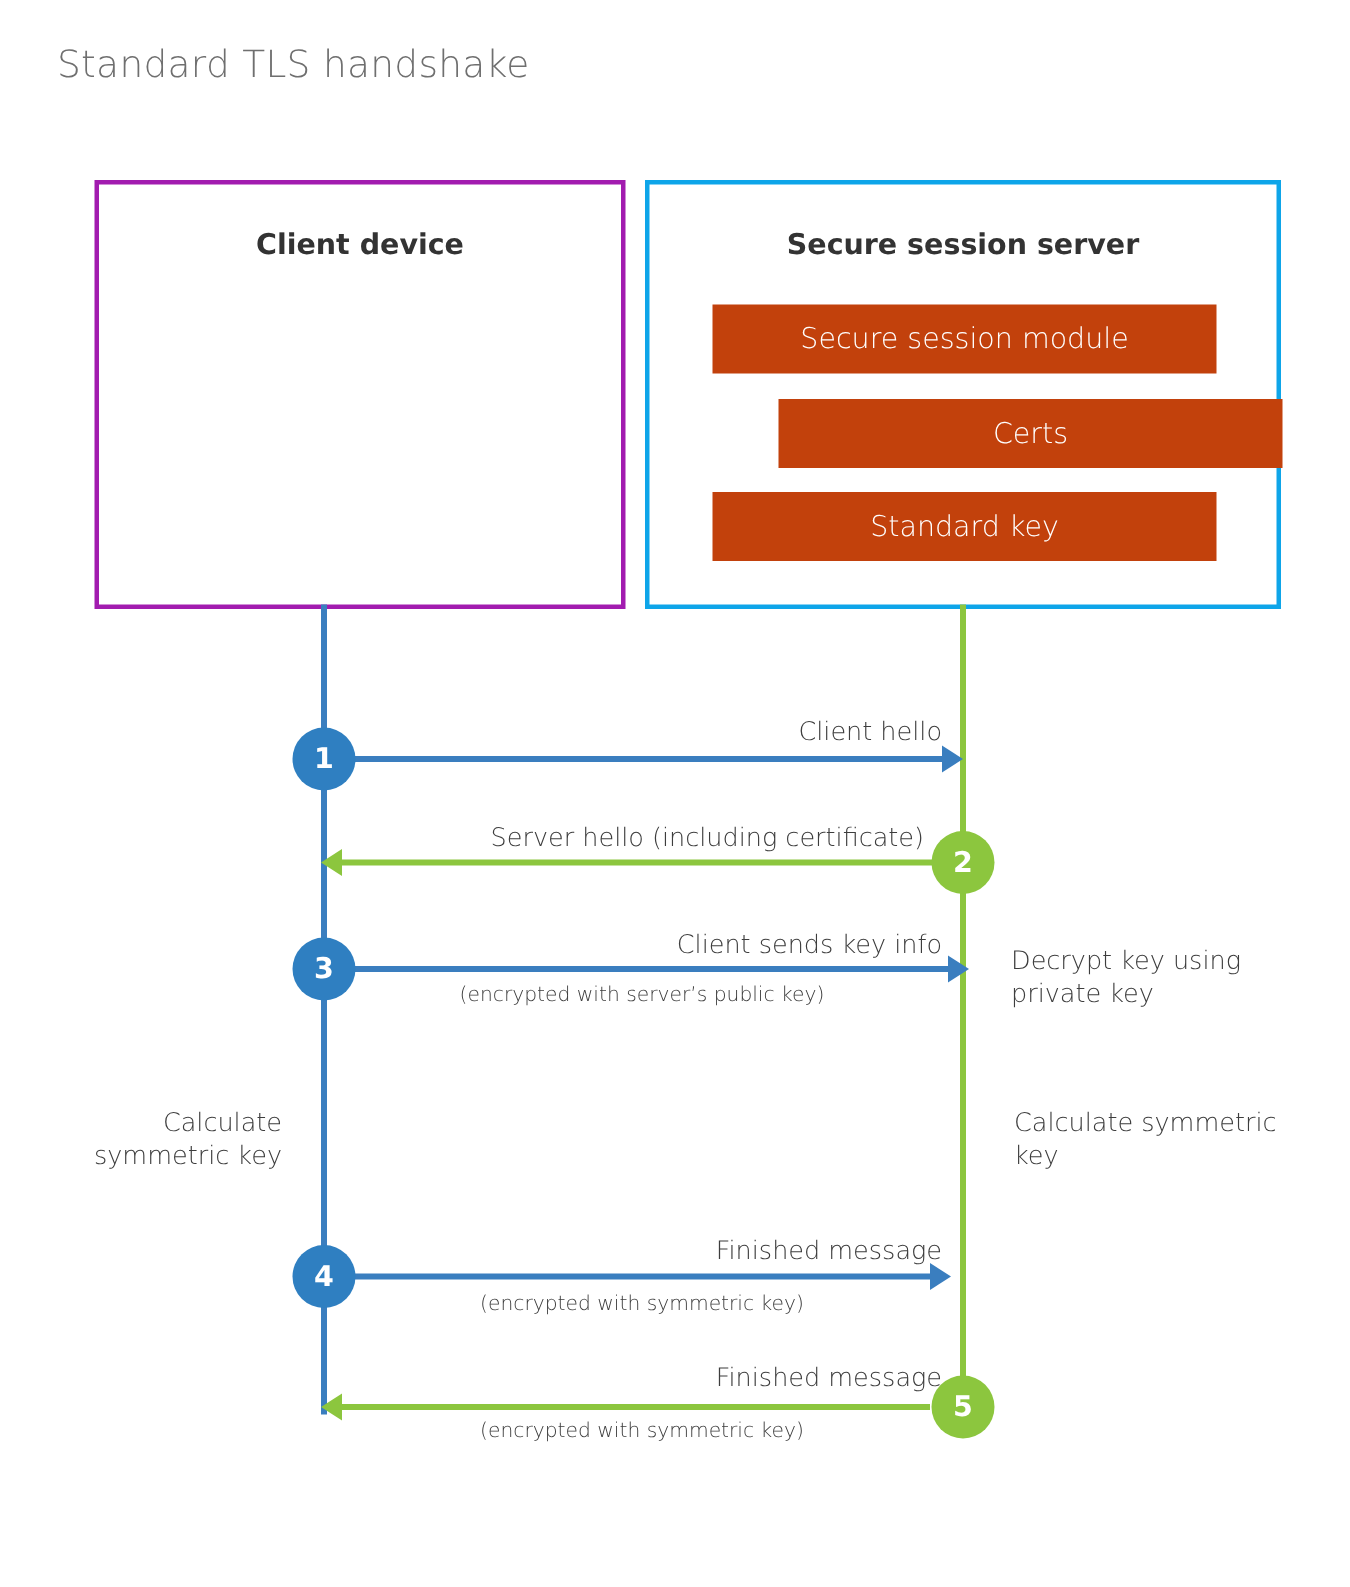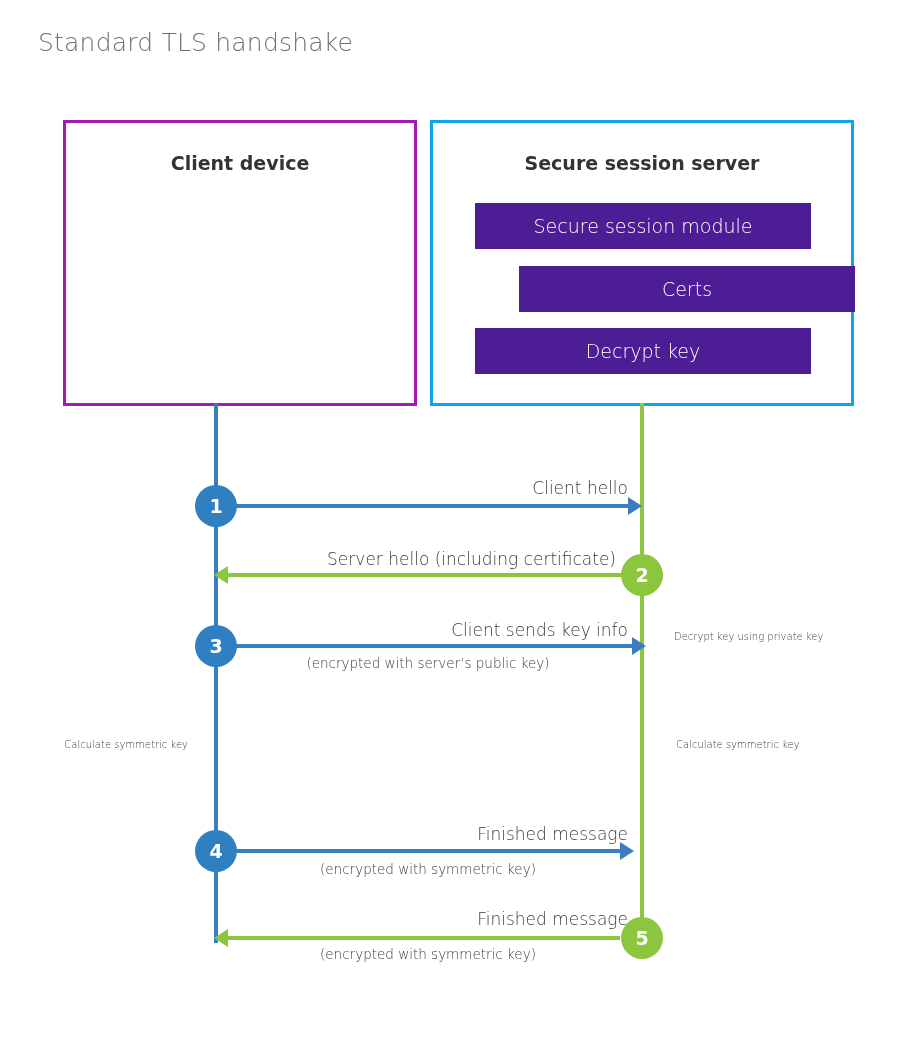--- a/index.html
+++ b/index.html
@@ -76,21 +76,21 @@
     text-align: center;
     line-height: 1.35;
     padding: 0 14px;
     box-sizing: border-box;
   }
   .server-block {
     position: absolute;
     left: 42px;
     width: 336px;
     height: 46px;
-    background: #4c1d95;
+    background: #c2410c;
     color: #ffffff;
     font-size: 19px;
     font-weight: 300;
     display: flex;
     align-items: center;
     justify-content: center;
     text-align: center;
     box-sizing: border-box;
   }
   #server-block-0 { top: 80px; }
@@ -190,21 +190,21 @@
   #msg-sublabel-3 { left: 228px; top: 655px; width: 400px; }
   #msg-label-4 { left: 228px; top: 824px; width: 400px; }
   #msg-sublabel-4 { left: 228px; top: 861px; width: 400px; }
   #msg-label-5 { left: 228px; top: 909px; width: 400px; }
   #msg-sublabel-5 { left: 228px; top: 946px; width: 400px; }
 
   
   .side-note {
     position: absolute;
     color: #3d3d3d;
-    font-size: 10px;
+    font-size: 17px;
     font-weight: 300;
     line-height: 1.32;
   }
   #note-decrypt-key {
     left: 674px;
     top: 630px;
     text-align: left;
     width: 180px;
   }
   #note-client-symmetric {
@@ -226,21 +226,21 @@
 <div id="diagram-title">Standard TLS handshake</div>
 
 <div class="entity-box" id="client-device-box">
   <div class="entity-title">Client device</div>
 </div>
 
 <div class="entity-box" id="secure-session-server-box">
   <div class="entity-title">Secure session server</div>
   <div class="server-block" id="server-block-0">Secure session module</div>
   <div class="server-block" id="server-block-1">Certs</div>
-  <div class="server-block" id="server-block-2">Decrypt key</div>
+  <div class="server-block" id="server-block-2">Standard key</div>
 </div>
 
 <div class="lifeline" id="client-lifeline"></div>
 <div class="lifeline" id="server-lifeline"></div>
 
 <div class="arrow-line" id="arrow-1-line"></div>
 <div class="arrow-head right" id="arrow-1-head"></div>
 <div class="msg-label" id="msg-label-1">Client hello</div>
 <div class="step-circle blue" id="step-circle-1">1</div>
 

